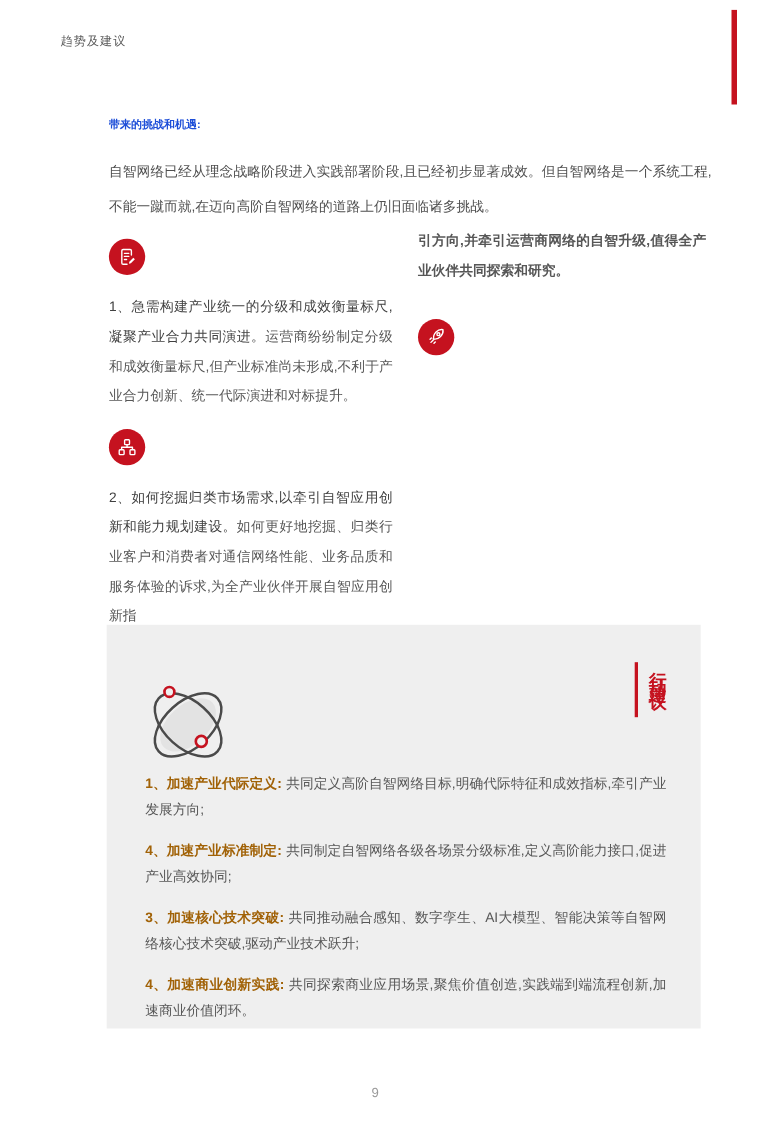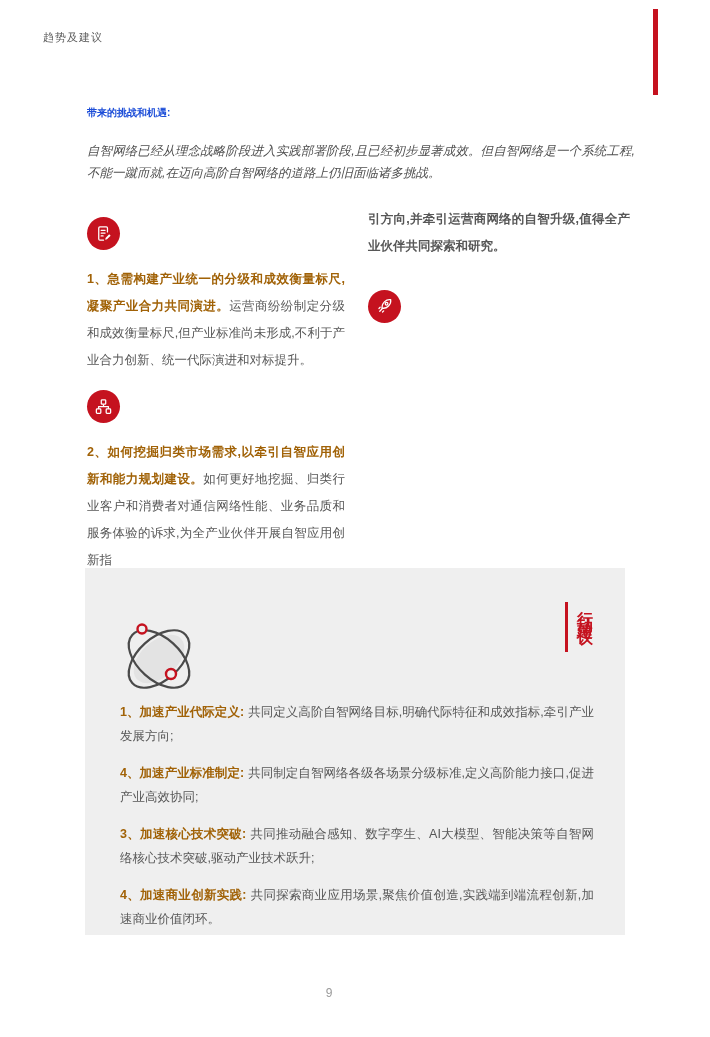--- a/index.html
+++ b/index.html
@@ -1,42 +1,43 @@
 <!DOCTYPE html>
 <html><head>
 <meta charset="utf-8">
 <style>
   html,body{margin:0;padding:0;background:#ffffff;}
   #page{
     position:relative;width:658px;height:1037px;background:#ffffff;overflow:hidden;
     font-family:"Liberation Sans","DejaVu Sans",sans-serif;
+    margin-left:12px;
   }
   .header-label{
     position:absolute;left:43px;top:30px;font-size:11px;color:#5a5a5a;letter-spacing:1px;
   }
   .edge-bar{
     position:absolute;right:0;top:9px;width:5px;height:86px;background:#C5121F;
   }
   .doc-title{
     position:absolute;left:87px;top:106px;font-size:10px;font-weight:bold;color:#1d4ed8;
   }
   .intro{
     position:absolute;left:87px;top:140px;width:548px;
-    font-size:12.5px;line-height:22px;color:#4f4f4f;text-align:justify;font-style:italic;
+    font-size:12.5px;line-height:32px;color:#4f4f4f;text-align:justify;
   }
   .col-left{position:absolute;left:87px;top:217px;width:258px;}
   .col-right{position:absolute;left:368px;top:206px;width:262px;}
   .challenge-icon{
     width:33px;height:33px;border-radius:50%;background:#C5121F;
     display:flex;align-items:center;justify-content:center;
   }
   .para{
     margin:16px 0 0 0;font-size:12.5px;line-height:27px;color:#575757;text-align:justify;
   }
-  .para .lead{font-weight:bold;color:#a16207;}
+  .para .lead{font-weight:normal;color:#404040;}
   .icon-gap{margin-top:16px;}
   .icon-gap-lg{margin-top:30px;}
   .action-box{
     position:absolute;left:85px;top:568px;width:540px;height:367px;background:#EFEFEF;
   }
   .atom-wrap{position:absolute;left:28px;top:45px;width:92px;height:92px;}
   .action-label{position:absolute;right:32px;top:30px;display:flex;}
   .action-label .bar{width:3px;height:50px;background:#C5121F;margin:4px 9px 0 0;}
   .action-label .txt{
     writing-mode:vertical-rl;text-orientation:upright;

